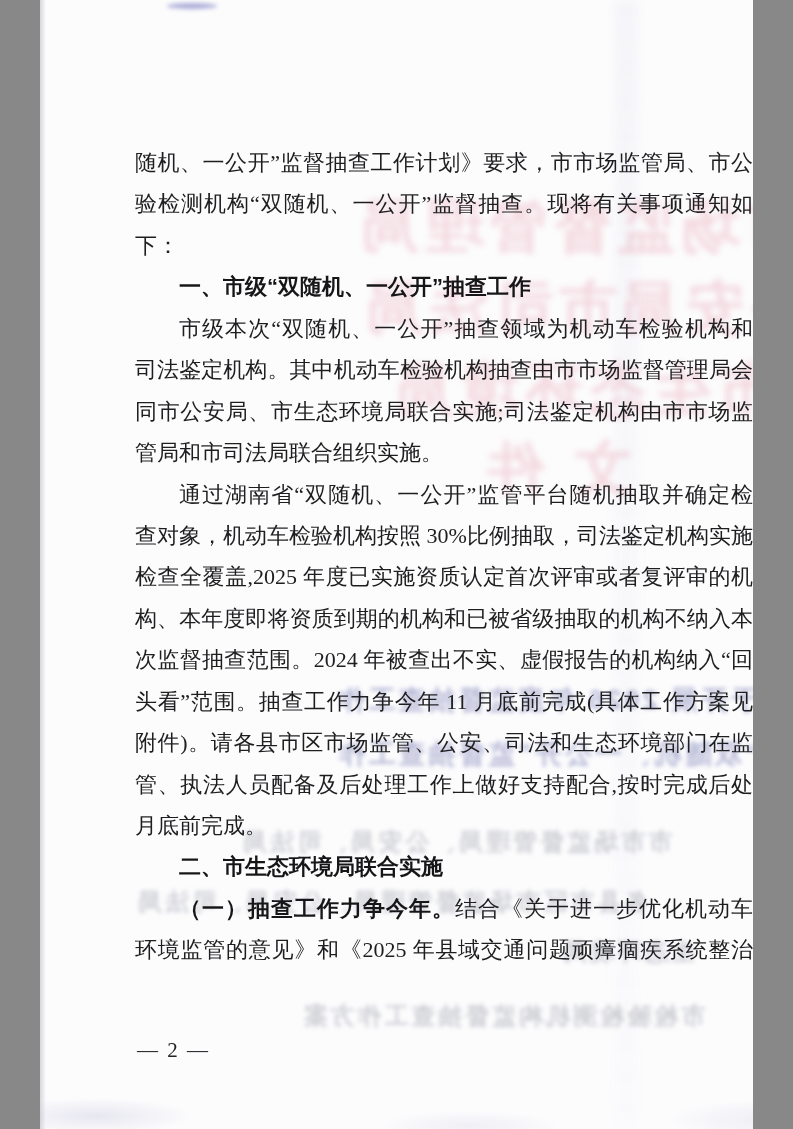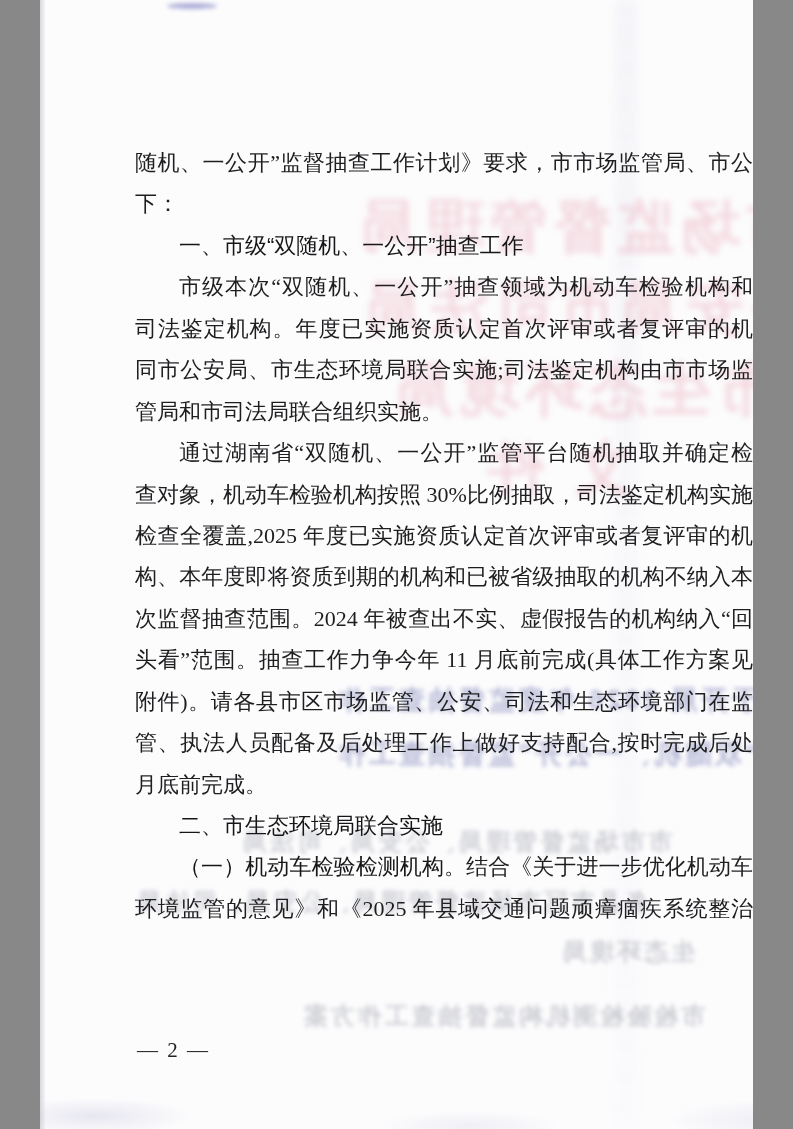--- a/index.html
+++ b/index.html
@@ -48,21 +48,21 @@
     line-height:41.45px;
     font-size:22px;
     color:#1e1e20;
     overflow:hidden;
     text-align:left;
   }
   .line.stretch{ text-align:justify; text-align-last:justify; }
   .line.indent{ text-indent:2em; }
   .run.bold{
     font-family:"Liberation Sans","DejaVu Sans",sans-serif;
-    font-weight:400;
+    font-weight:700;
     color:#161618;
   }
   .footer{
     position:absolute;left:97px;top:1038px;z-index:2;
     font-size:21px;letter-spacing:2px;color:#222226;
   }
 </style>
 </head>
 <body>
 
@@ -76,33 +76,34 @@
       <div class="artifact pink" style="left: 440px; top: 430px; font-size: 58px;">文 件</div>
       <div class="artifact blue" style="left: 295px; top: 682px; font-size: 27px;">关于开展 2026 年度监督抽查工作</div>
       <div class="artifact blue" style="left: 295px; top: 736px; font-size: 27px;">“双随机、一公开”监督抽查工作</div>
       <div class="artifact gray" style="left: 200px; top: 826px; font-size: 24px;">市市场监督管理局、公安局、司法局</div>
       <div class="artifact gray" style="left: 95px; top: 886px; font-size: 24px;">各县市区市场监督管理局、公安局、司法局</div>
       <div class="artifact gray" style="left: 520px; top: 936px; font-size: 24px;">生态环境局</div>
       <div class="artifact gray" style="left: 260px; top: 1000px; font-size: 24px;">市检验检测机构监督抽查工作方案</div>
     </div>
   <div class="text-lines" id="lines">
       <div class="line stretch"><span class="run">随机、一公开”监督抽查工作计划》要求，市市场监管局、市公</span></div>
+      <div class="line stretch"><span class="run">验检测机构“双随机、一公开”监督抽查。现将有关事项通知如</span></div>
       <div class="line"><span class="run">下：</span></div>
       <div class="line indent"><span class="run bold">一、市级“双随机、一公开”抽查工作</span></div>
       <div class="line indent stretch"><span class="run">市级本次“双随机、一公开”抽查领域为机动车检验机构和</span></div>
-      <div class="line stretch"><span class="run">司法鉴定机构。年度已实施资质认定首次评审或者复评审的机</span></div>
+      <div class="line stretch"><span class="run">司法鉴定机构。其中机动车检验机构抽查由市市场监督管理局会</span></div>
       <div class="line stretch"><span class="run">同市公安局、市生态环境局联合实施;司法鉴定机构由市市场监</span></div>
       <div class="line"><span class="run">管局和市司法局联合组织实施。</span></div>
       <div class="line indent stretch"><span class="run">通过湖南省“双随机、一公开”监管平台随机抽取并确定检</span></div>
       <div class="line stretch"><span class="run">查对象，机动车检验机构按照 30%比例抽取，司法鉴定机构实施</span></div>
       <div class="line stretch"><span class="run">检查全覆盖,2025 年度已实施资质认定首次评审或者复评审的机</span></div>
       <div class="line stretch"><span class="run">构、本年度即将资质到期的机构和已被省级抽取的机构不纳入本</span></div>
       <div class="line stretch"><span class="run">次监督抽查范围。2024 年被查出不实、虚假报告的机构纳入“回</span></div>
       <div class="line stretch"><span class="run">头看”范围。抽查工作力争今年 11 月底前完成(具体工作方案见</span></div>
       <div class="line stretch"><span class="run">附件)。请各县市区市场监管、公安、司法和生态环境部门在监</span></div>
       <div class="line stretch"><span class="run">管、执法人员配备及后处理工作上做好支持配合,按时完成后处</span></div>
       <div class="line"><span class="run">月底前完成。</span></div>
       <div class="line indent"><span class="run bold">二、市生态环境局联合实施</span></div>
-      <div class="line indent stretch"><span class="run bold">（一）机动车检验检测机构。</span><span class="run">结合《关于进一步优化机动车</span></div>
+      <div class="line indent stretch"><span class="run bold">（一）抽查工作力争今年。</span><span class="run">结合《关于进一步优化机动车</span></div>
       <div class="line stretch"><span class="run">环境监管的意见》和《2025 年县域交通问题顽瘴痼疾系统整治攻</span></div>
     </div>
   <div class="footer">— 2 —</div>
 </div>
 
 </body></html>

